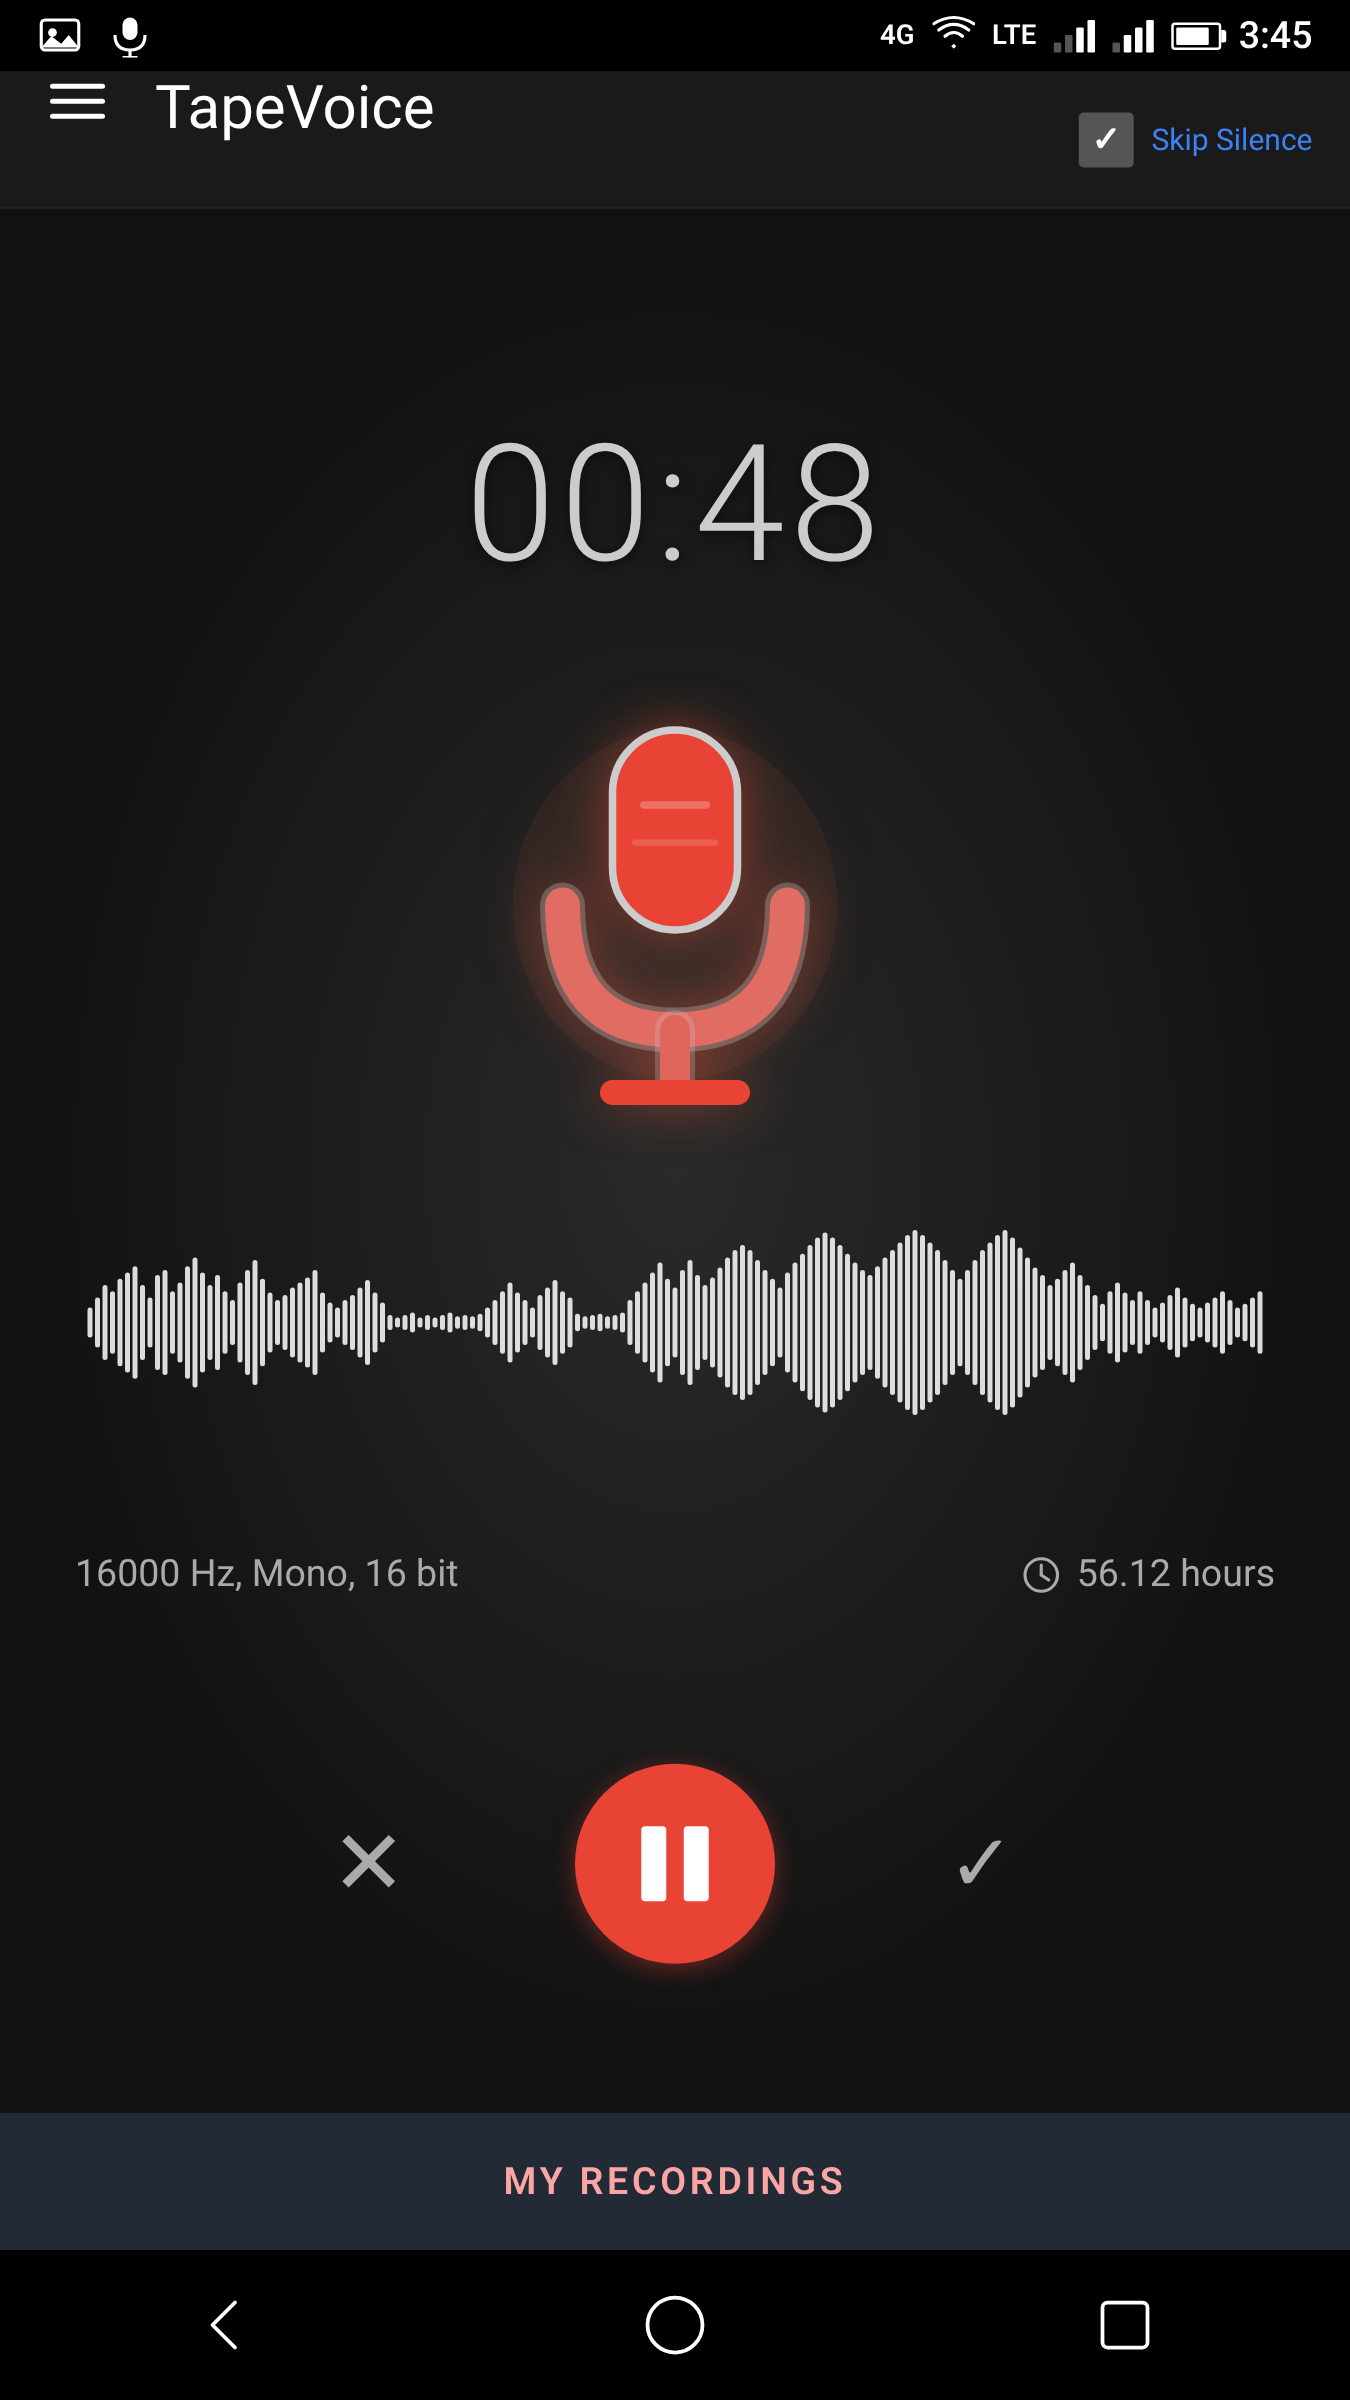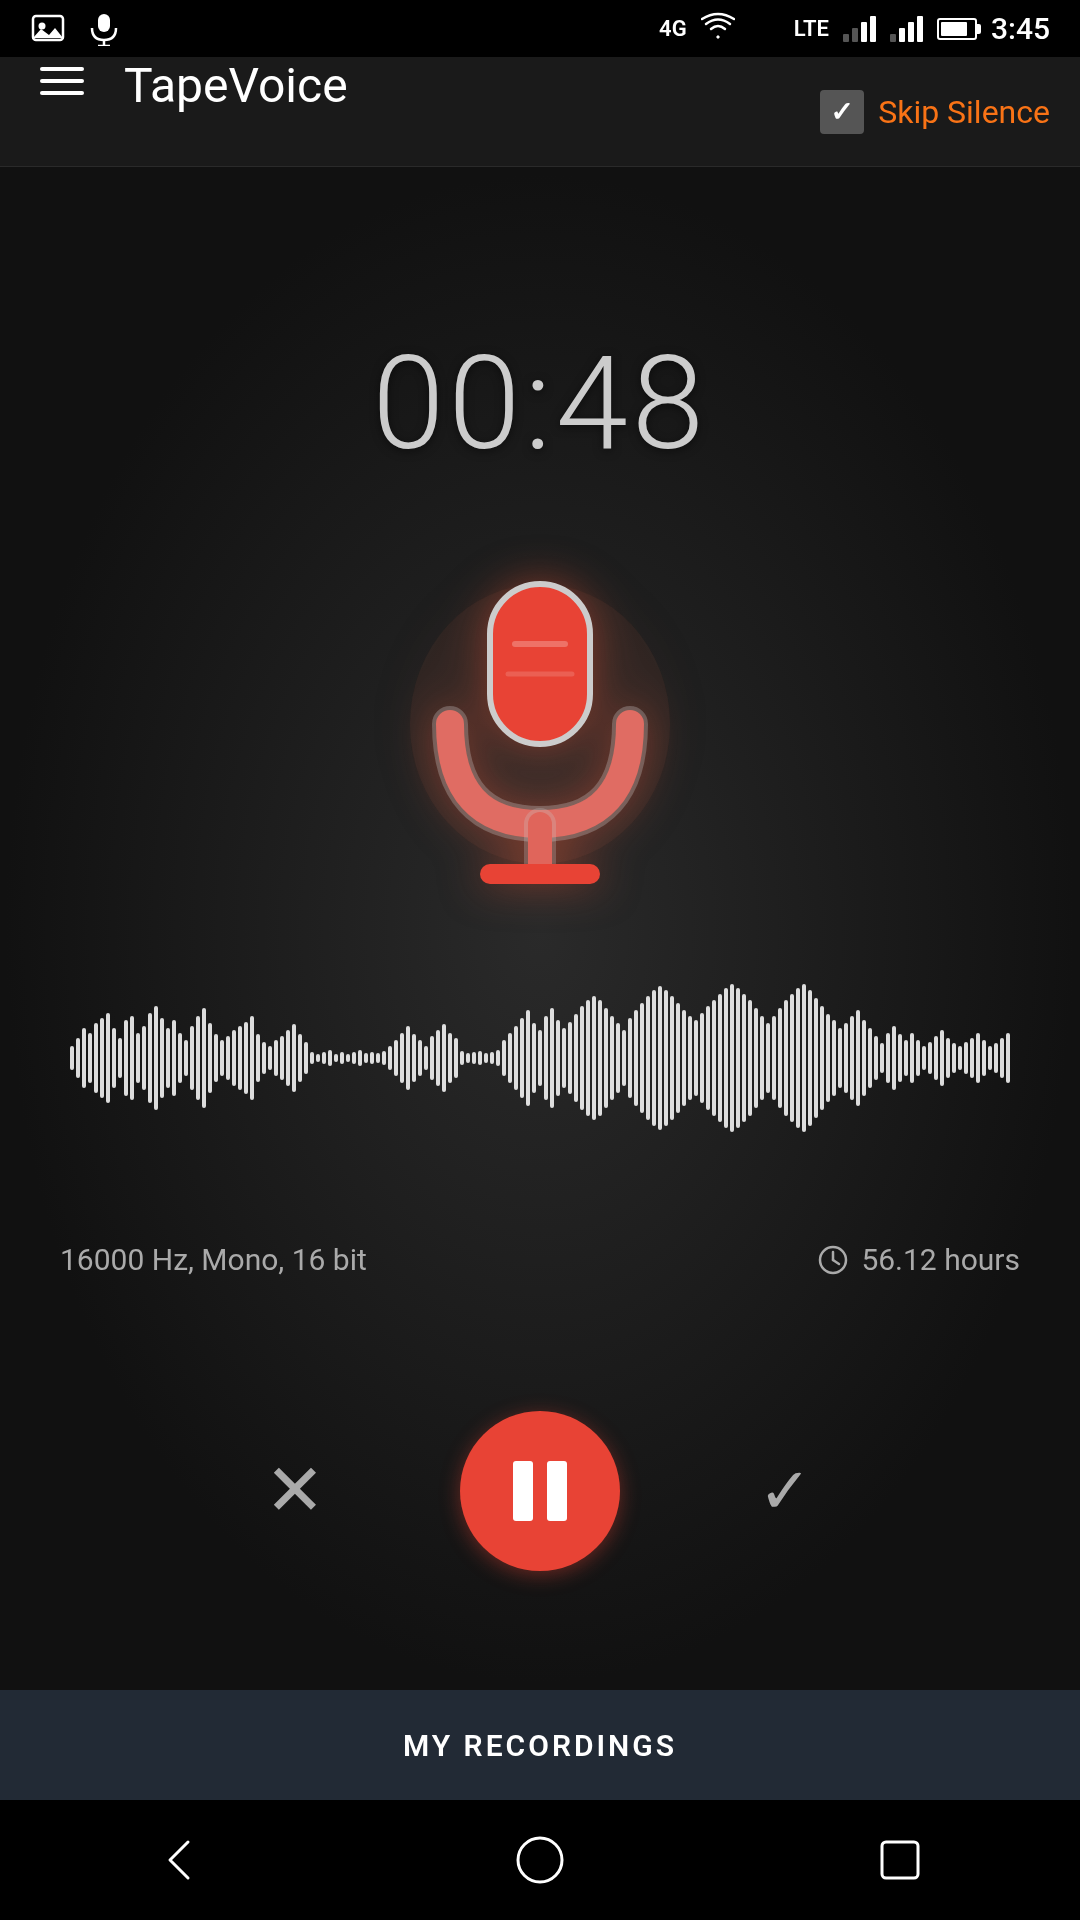--- a/index.html
+++ b/index.html
@@ -99,22 +99,22 @@
     }
 
     .checkbox-icon::after {
       content: '✓';
       color: #fff;
       font-size: 28px;
       font-weight: bold;
     }
 
     .skip-silence-label {
-      font-size: 32px;
-      color: #f97316;
+      font-size: 24px;
+      color: #3b82f6;
     }
 
     
     .main-content {
       flex: 1;
       display: flex;
       flex-direction: column;
       align-items: center;
       background: radial-gradient(ellipse at center, #2a2a2a 0%, #111 70%);
       position: relative;
@@ -262,21 +262,21 @@
       align-items: center;
       justify-content: center;
       cursor: pointer;
       flex-shrink: 0;
     }
 
     .my-recordings-label {
       font-size: 30px;
       font-weight: 600;
       letter-spacing: 3px;
-      color: #ffffff;
+      color: #fca5a5;
     }
 
     
     .nav-bar {
       height: 120px;
       background: #000;
       display: flex;
       align-items: center;
       justify-content: space-around;
       flex-shrink: 0;
@@ -320,21 +320,21 @@
 
     <div>
       <svg width="34" height="28" viewBox="0 0 34 28" fill="white">
         <path d="M17 24 L19 26 L17 28 L15 26 Z" fill="white"></path>
         <path d="M10 18 Q17 12 24 18" stroke="white" stroke-width="2.5" fill="none" stroke-linecap="round"></path>
         <path d="M5 13 Q17 4 29 13" stroke="white" stroke-width="2.5" fill="none" stroke-linecap="round"></path>
         <path d="M1 8 Q17 -2 33 8" stroke="white" stroke-width="2.5" fill="none" stroke-linecap="round"></path>
       </svg>
     </div>
 
-    <span style="font-size:22px; font-weight:600;margin-left:45px;">LTE</span>
+    <span style="font-size:22px; font-weight:600;">LTE</span>
 
     <div style="display:flex;align-items:flex-end;gap:3px;">
       <div style="width:6px;height:8px;background:#555;border-radius:1px;"></div>
       <div style="width:6px;height:14px;background:#555;border-radius:1px;"></div>
       <div style="width:6px;height:20px;background:white;border-radius:1px;"></div>
       <div style="width:6px;height:26px;background:white;border-radius:1px;"></div>
     </div>
 
     <div style="display:flex;align-items:flex-end;gap:3px;">
       <div style="width:6px;height:8px;background:#555;border-radius:1px;"></div>

